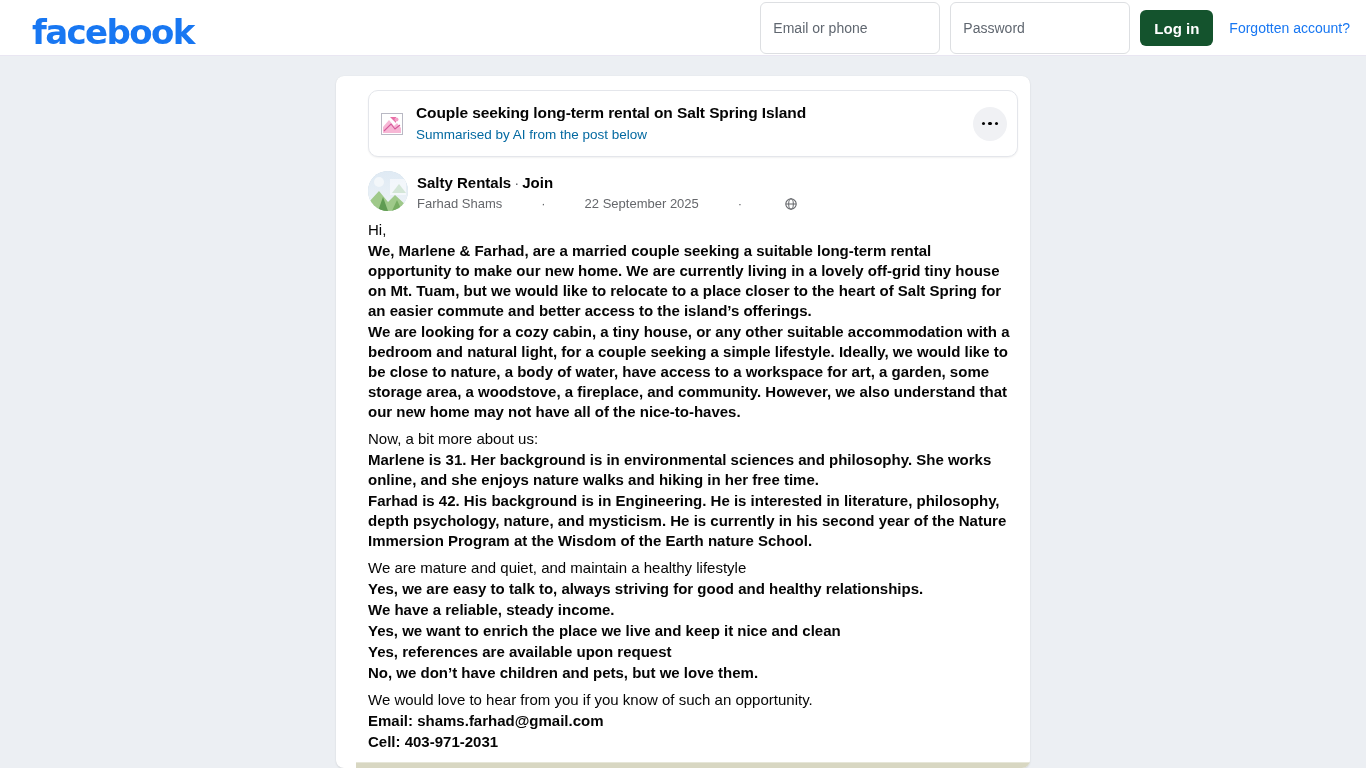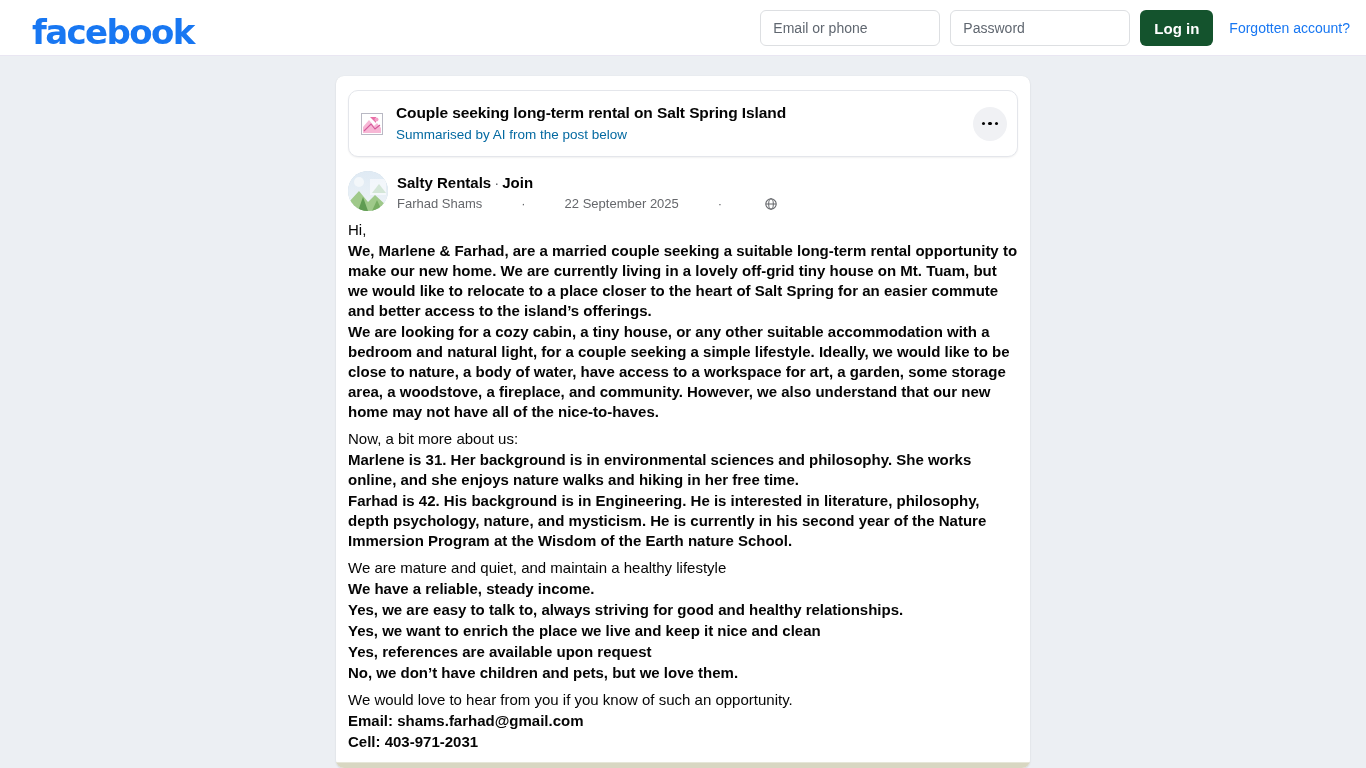--- a/index.html
+++ b/index.html
@@ -38,21 +38,21 @@
   .login-area {
     position: absolute;
     right: 16px;
     top: 0;
     height: 56px;
     display: flex;
     align-items: center;
     gap: 10px;
   }
   .login-input {
-    height: 36px;
+    height: 52px;
     border: 1px solid #dddfe2;
     border-radius: 6px;
     padding: 0 12px;
     font-size: 14px;
     font-family: "Liberation Sans", sans-serif;
     color: #1c1e21;
     background: #fff;
     outline: none;
   }
   .login-input::placeholder { color: #606770; opacity: 1; }
@@ -89,20 +89,21 @@
     justify-content: center;
   }
   .post-card {
     width: 694px;
     margin-top: 20px;
     background: #ffffff;
     border-radius: 8px;
     box-shadow: 0 1px 2px rgba(0,0,0,0.10), 0 0 1px rgba(0,0,0,0.08);
     position: relative;
     overflow: hidden;
+    padding-left: 20px;
   }
 
   
   .ai-summary {
     margin: 14px 12px 0 12px;
     background: #ffffff;
     border: 1px solid #e4e6eb;
     border-radius: 10px;
     box-shadow: 0 1px 2px rgba(0,0,0,0.06);
     display: flex;
@@ -319,22 +320,22 @@
     <div class="post-body">
       <p>Hi,</p>
       <p>We, Marlene &amp; Farhad, are a married couple seeking a suitable long-term rental opportunity to make our new home. We are currently living in a lovely off-grid tiny house on Mt. Tuam, but we would like to relocate to a place closer to the heart of Salt Spring for an easier commute and better access to the island’s offerings.</p>
       <p>We are looking for a cozy cabin, a tiny house, or any other suitable accommodation with a bedroom and natural light, for a couple seeking a simple lifestyle. Ideally, we would like to be close to nature, a body of water, have access to a workspace for art, a garden, some storage area, a woodstove, a fireplace, and community. However, we also understand that our new home may not have all of the nice-to-haves.</p>
       <div class="para-gap"></div>
       <p>Now, a bit more about us:</p>
       <p>Marlene is 31. Her background is in environmental sciences and philosophy. She works online, and she enjoys nature walks and hiking in her free time.</p>
       <p>Farhad is 42. His background is in Engineering. He is interested in literature, philosophy, depth psychology, nature, and mysticism. He is currently in his second year of the Nature Immersion Program at the Wisdom of the Earth nature School.</p>
       <div class="para-gap"></div>
       <p>We are mature and quiet, and maintain a healthy lifestyle</p>
+      <p>Yes, we are easy to talk to, always striving for good and healthy relationships.</p>
       <p>We have a reliable, steady income.</p>
-      <p>Yes, we are easy to talk to, always striving for good and healthy relationships.</p>
       <p>Yes, we want to enrich the place we live and keep it nice and clean</p>
       <p>Yes, references are available upon request</p>
       <p>No, we don’t have children and pets, but we love them.</p>
       <div class="para-gap"></div>
       <p>We would love to hear from you if you know of such an opportunity.</p>
       <p>Email: shams.farhad@gmail.com</p>
       <p>Cell: 403-971-2031</p>
     </div>
 
     <div class="photo-attachment">

